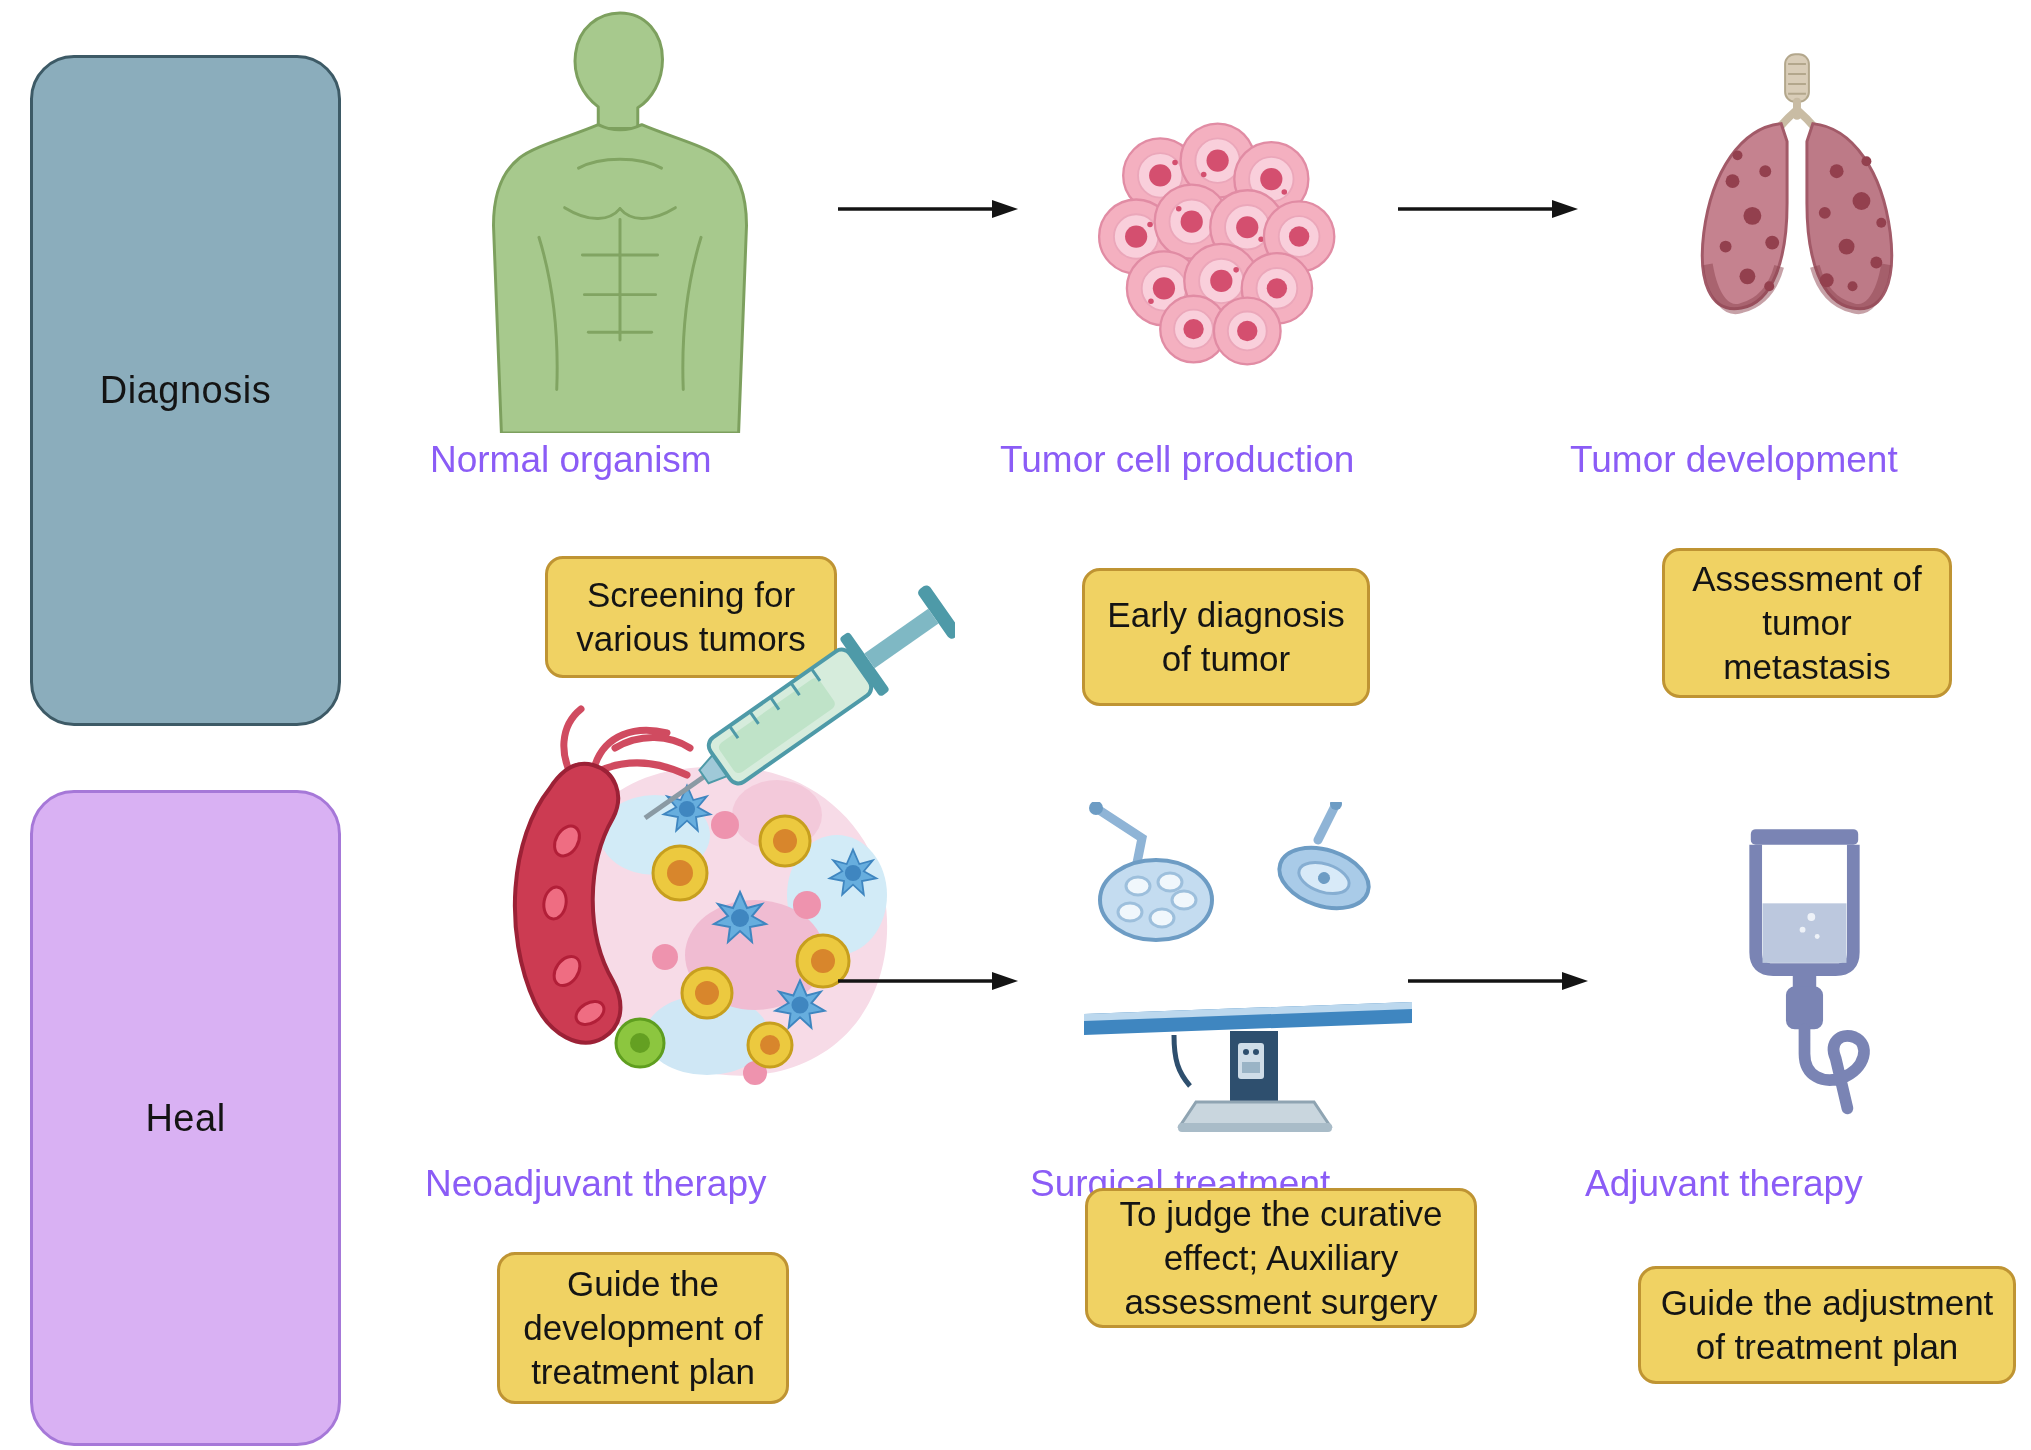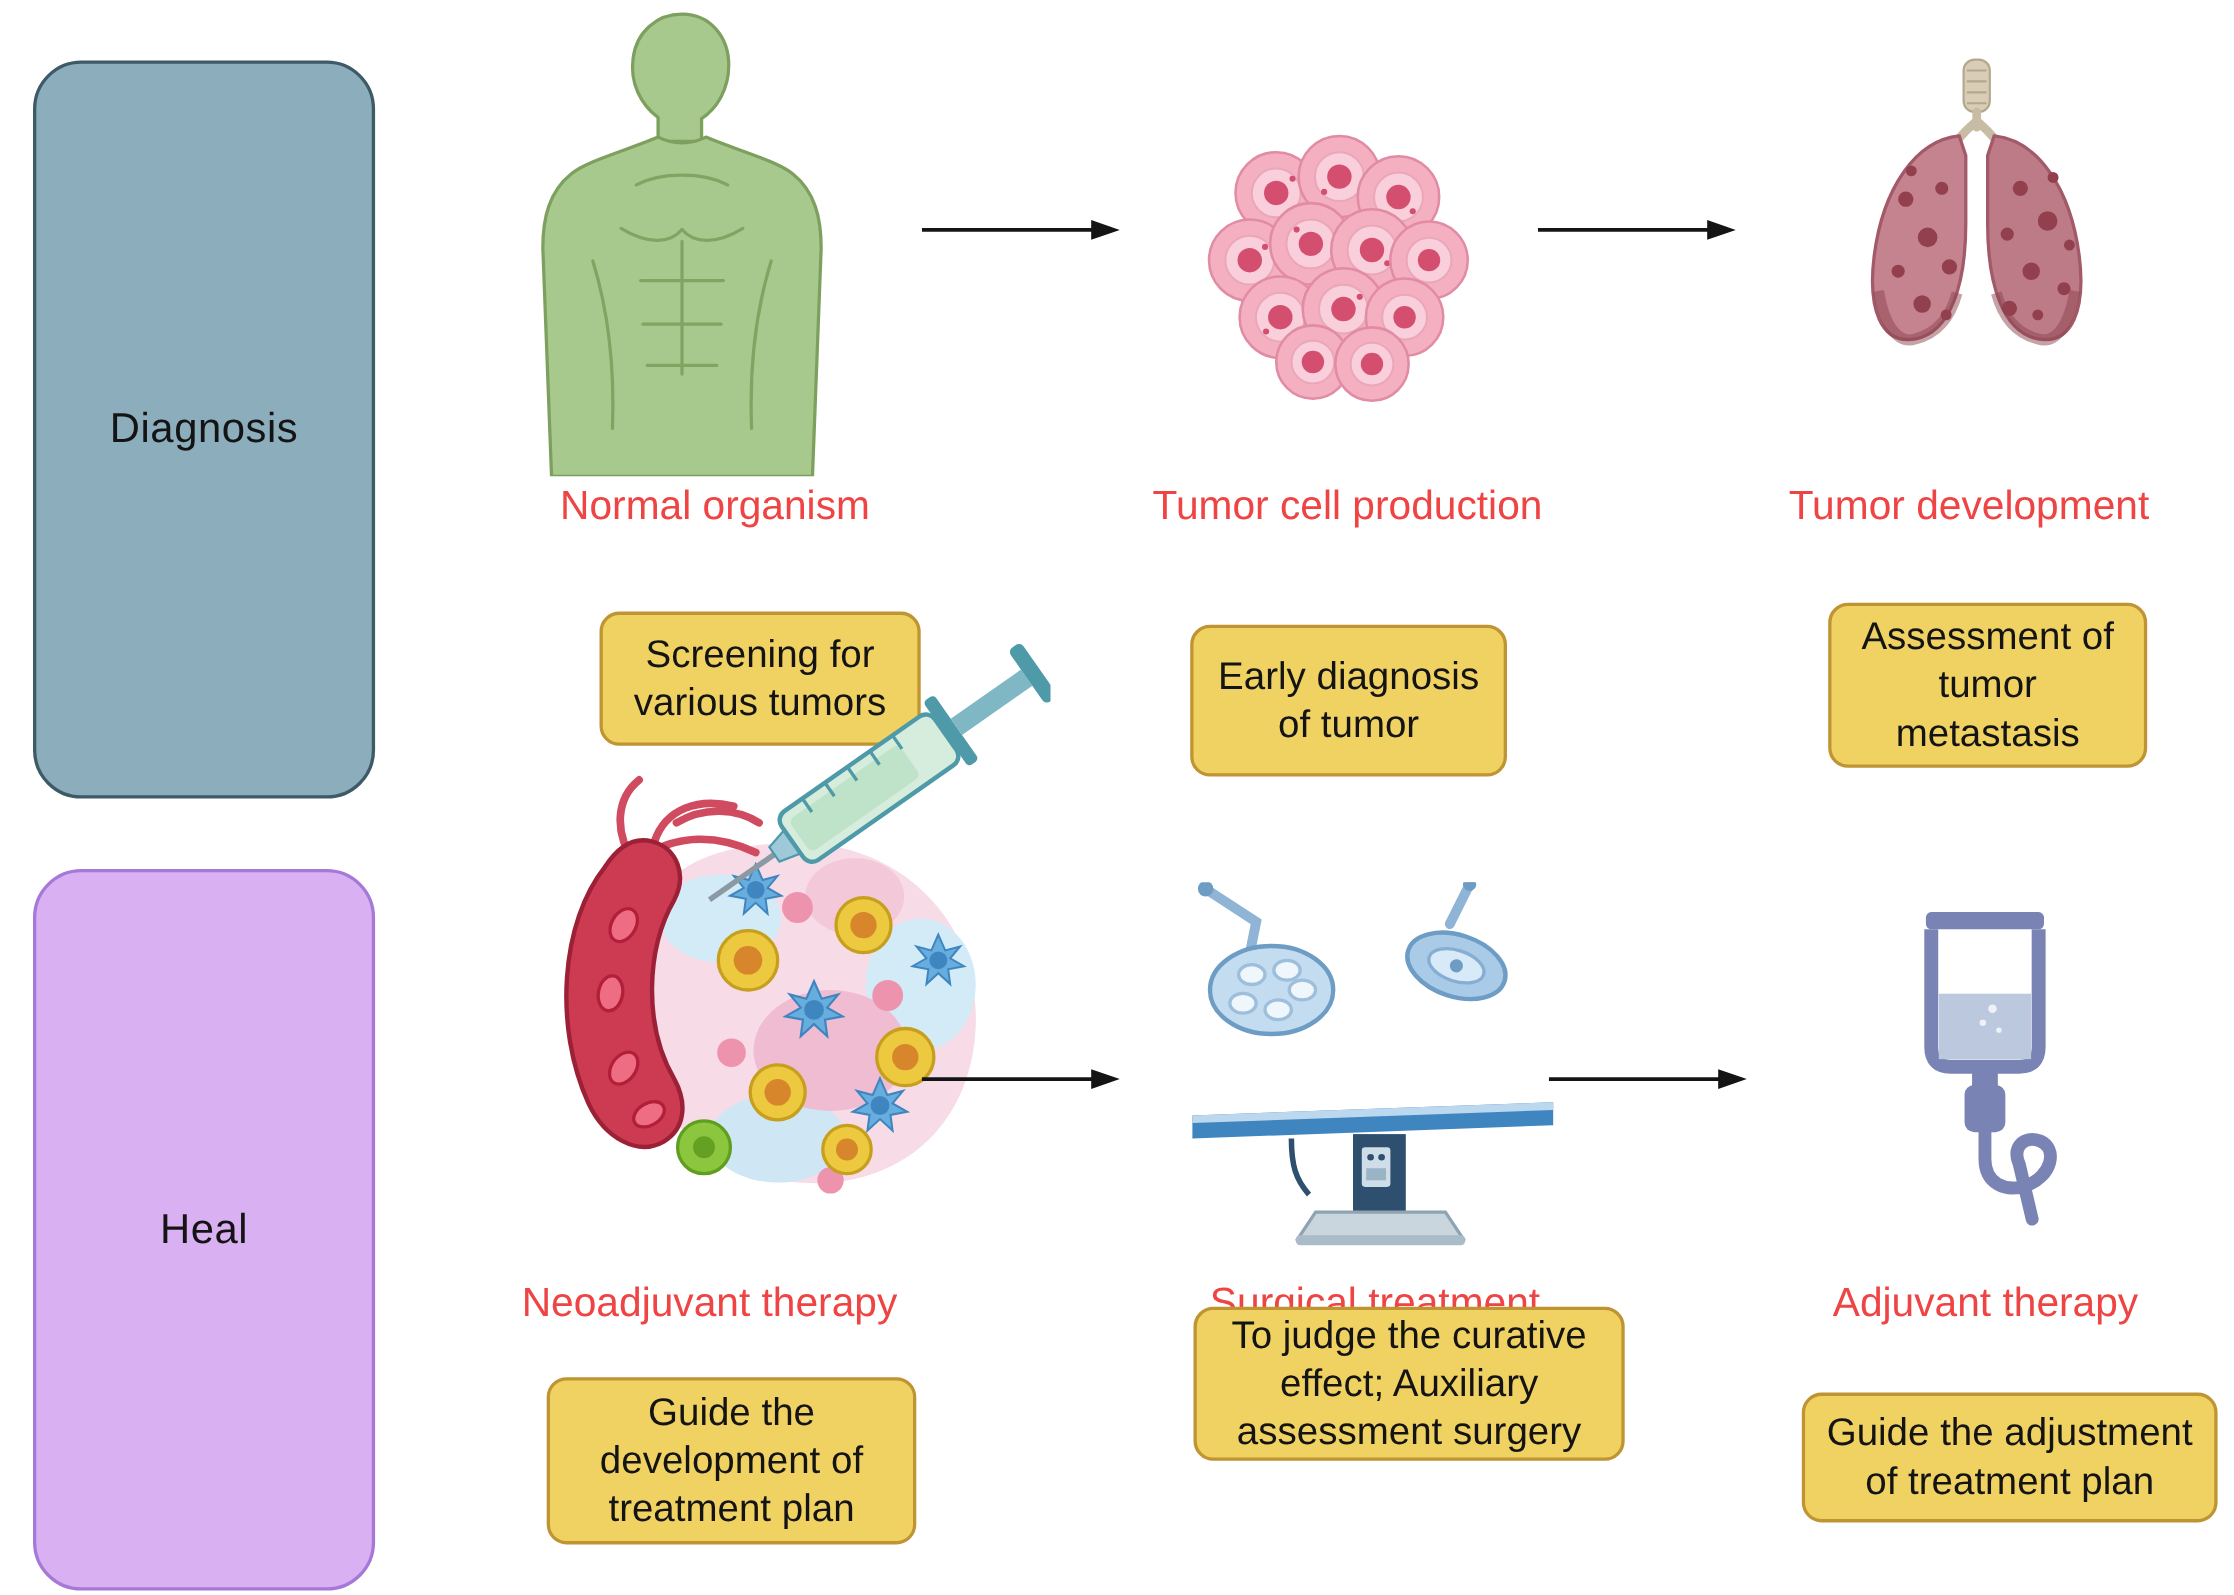--- a/index.html
+++ b/index.html
@@ -29,24 +29,24 @@
   }
   .cat-heal {
     left:30px; top:790px; width:305px; height:650px;
     background:#d9b1f3;
     border:3px solid #a678d8;
   }
   .icon-wrap { position:absolute; }
   .icon-wrap svg { display:block; width:100%; height:100%; }
   .step-label {
     position:absolute;
-    text-align:center;
+    text-align:left;
     font-size:37px;
     line-height:1.2;
-    color:#ef4444;
+    color:#8b5cf6;
   }
   .arrow { position:absolute; }
   .arrow svg { display:block; }
   .callout {
     position:absolute;
     background:#f0d263;
     border:3px solid #bf9433;
     border-radius:18px;
     display:flex;
     align-items:center;
@@ -352,17 +352,17 @@
       <circle cx="103" cy="105" r="3" fill="#eef2f8"></circle>
       <circle cx="118" cy="112" r="2.5" fill="#eef2f8"></circle>
       <rect x="93" y="146" width="24" height="18" fill="#7a84b4"></rect>
       <rect x="86" y="163" width="38" height="44" rx="9" fill="#7a84b4"></rect>
       <path d="M105 207 L105 232 C105 255 124 263 143 257 C168 248 173 222 156 215 C141 210 130 221 137 237 L149 288" fill="none" stroke="#7a84b4" stroke-width="12" stroke-linecap="round"></path>
     </svg>
   </div>
 
   <div class="step-label" style="left:1585px; top:1162px; width:440px;">Adjuvant therapy</div>
 
-  <div class="callout" style="left:497px; top:1252px; width:336px; height:152px;">Guide the development of treatment plan</div>
+  <div class="callout" style="left:497px; top:1252px; width:292px; height:152px;">Guide the development of treatment plan</div>
   <div class="callout" style="left:1062px; top:1188px; width:392px; height:140px;margin-left:23px;">To judge the curative effect; Auxiliary assessment surgery</div>
   <div class="callout" style="left:1638px; top:1266px; width:378px; height:118px;">Guide the adjustment of treatment plan</div>
 
 </div>
 
 </body></html>

